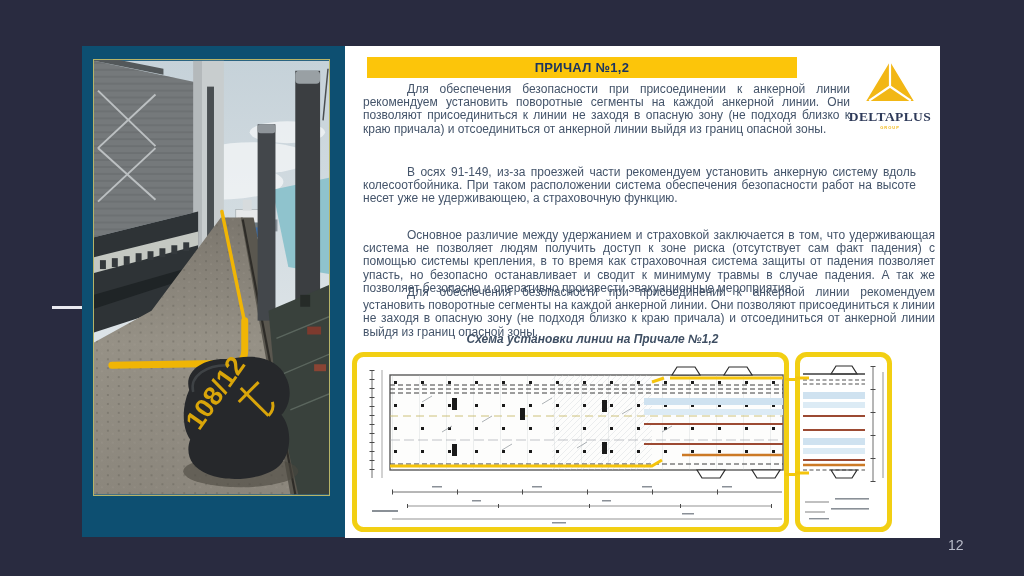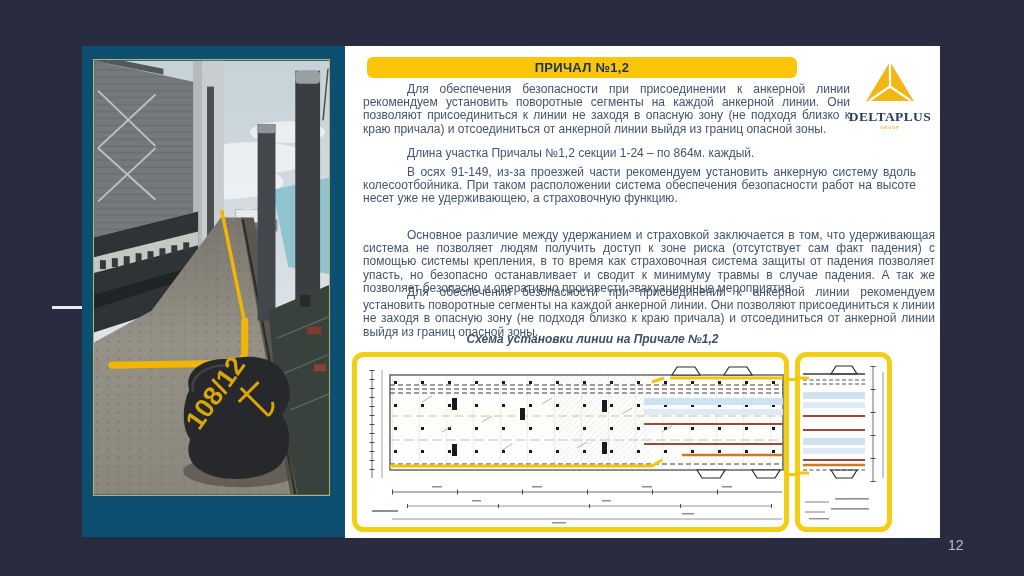--- a/index.html
+++ b/index.html
@@ -8,21 +8,21 @@
 
   .left-dash { position:absolute; left:52px; top:306px; width:30px; height:3px; background:#e9eaf0; }
 
   .teal-panel { position:absolute; left:82px; top:46px; width:263px; height:491px; background:#0d4f71; }
   .photo-frame { position:absolute; left:11px; top:13px; width:237px; height:437px; border:1px solid #b6b468; }
   .photo-frame svg { display:block; }
 
   .white-panel { position:absolute; left:345px; top:46px; width:595px; height:492px; background:#ffffff; }
 
   .title-band { position:absolute; left:22px; top:11px; width:430px; height:21px; background:#fcc50a;
-                text-align:center; line-height:21px; font-size:13px; font-weight:bold; color:#1c3560; letter-spacing:.3px;border-radius:6px; }
+                text-align:center; line-height:21px; font-size:13px; font-weight:bold; color:#1c3560; letter-spacing:.3px; }
 
   .logo { position:absolute; left:500px; top:12px; width:90px; text-align:center; }
   .logo .brand { font-size:13.5px; font-weight:bold; color:#2e3a59; letter-spacing:.4px; margin-top:1px;font-family:Liberation Serif, serif; }
   .logo .sub { font-size:4px; font-weight:bold; color:#f2b715; letter-spacing:1px; }
 
   .para { position:absolute; left:18px; color:#44546a; font-size:12px; line-height:13.2px;
           text-align:justify; text-indent:44px; }
   .p1 { top:37px;  width:487px; }
   .p2 { top:101px; width:570px; text-align:left; }
   .p3 { top:120px; width:553px; }
@@ -169,21 +169,20 @@
         <line x1="50" y1="52" x2="12" y2="78"></line>
         <line x1="50" y1="52" x2="88" y2="78"></line>
       </g>
       <polygon points="50,4 96,80 4,80" fill="none" stroke="#ffffff" stroke-width="3"></polygon>
     </svg>
     <div class="brand">DELTAPLUS</div>
     <div class="sub">GROUP</div>
   </div>
 
   <p class="para p1">Для обеспечения безопасности при присоединении к анкерной линии рекомендуем установить поворотные сегменты на каждой анкерной линии. Они позволяют присоединиться к линии не заходя в опасную зону (не подходя близко к краю причала) и отсоединиться от анкерной линии выйдя из границ опасной зоны.</p>
-  <p class="para p2">Длина участка Причалы №1,2 секции 1-24  – по 864м. каждый.</p>
   <p class="para p3">В осях 91-149, из-за проезжей части рекомендуем установить анкерную систему вдоль колесоотбойника. При таком расположении система обеспечения безопасности работ на высоте несет уже не удерживающею, а страховочную функцию.</p>
   <p class="para p4">Основное различие между удержанием и страховкой заключается в том, что удерживающая система не позволяет людям получить доступ к зоне риска (отсутствует сам факт падения) с помощью системы крепления, в то время как страховочная система защиты от падения позволяет упасть, но безопасно останавливает и сводит к минимуму травмы в случае падения. А так же позволяет безопасно и оперативно произвести эвакуационные мероприятия.</p>
   <p class="para p5">Для обеспечения безопасности при присоединении к анкерной линии рекомендуем установить поворотные сегменты на каждой анкерной линии. Они позволяют присоединиться к линии не заходя в опасную зону (не подходя близко к краю причала) и отсоединиться от анкерной линии выйдя из границ опасной зоны.</p>
 
   <div class="schema-caption">Схема установки линии на Причале №1,2</div>
 
   <svg class="schem schem-left" viewBox="0 0 437 180">
     <defs>
       <pattern id="piles" width="27" height="23" patternUnits="userSpaceOnUse" x="40" y="27">
         <rect x="2" y="2" width="3" height="3" fill="#1a1a1a"></rect>

